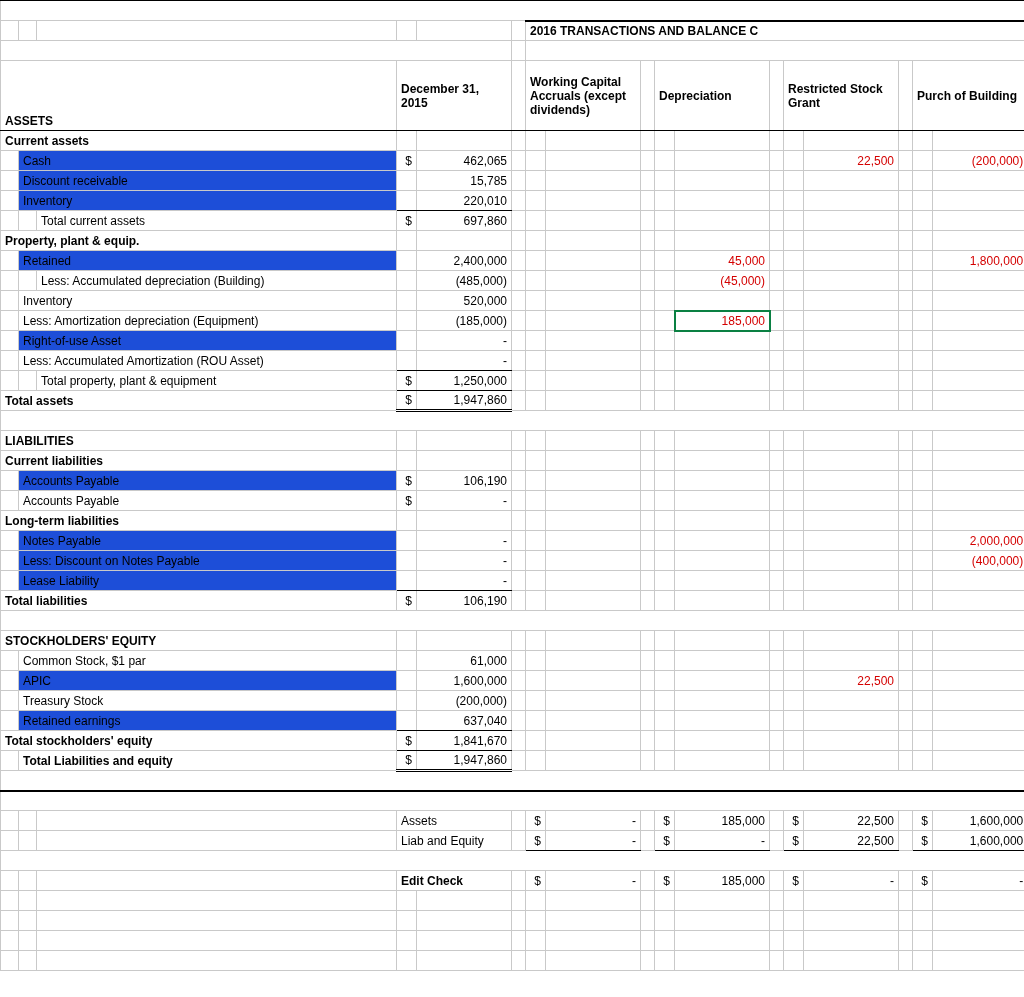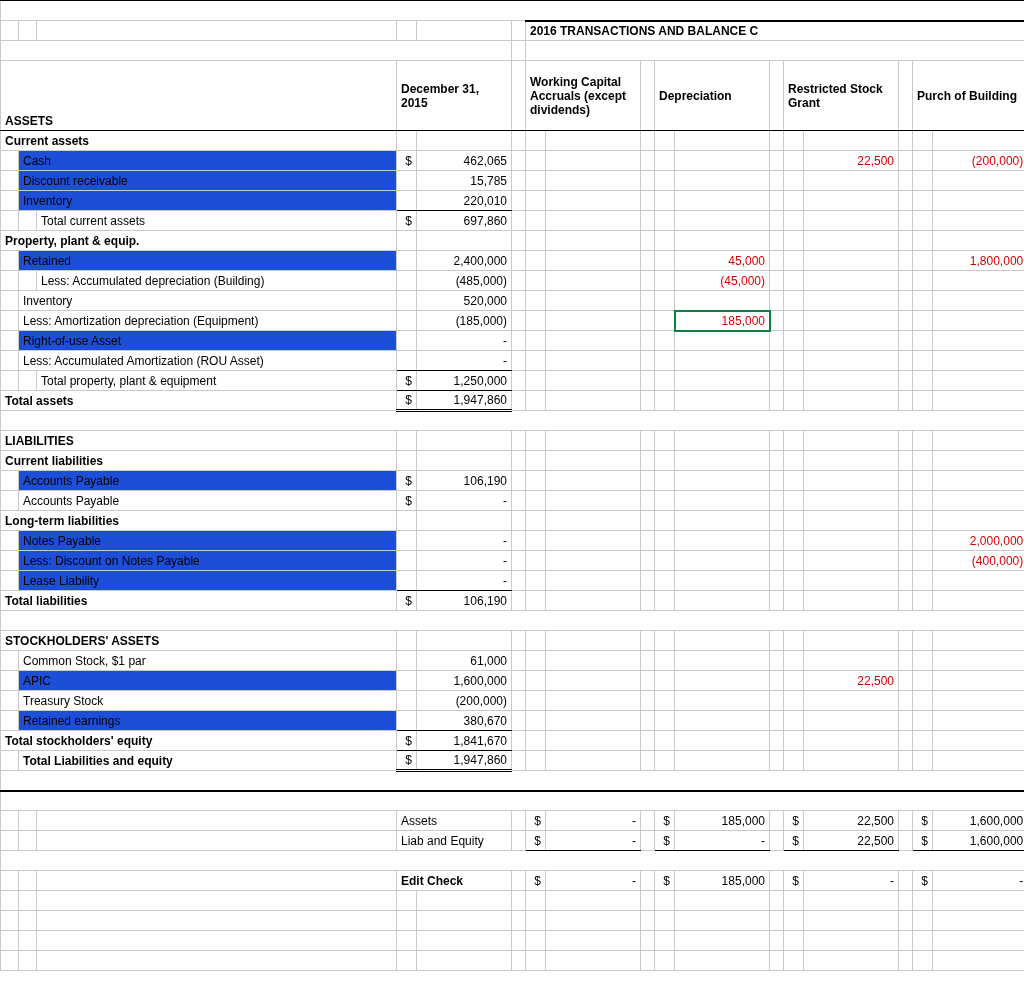--- a/index.html
+++ b/index.html
@@ -533,21 +533,21 @@
         <td></td>
         <td></td>
         <td></td>
         <td></td>
 </tr>
 <tr>
         <td colspan="17"></td>
       </tr>
 
 <tr>
-        <td colspan="3" class="b">STOCKHOLDERS' ASSETS</td>
+        <td colspan="3" class="b">STOCKHOLDERS' EQUITY</td>
 <td></td>
         <td></td>
         <td></td>
         <td></td>
         <td></td>
         <td></td>
         <td></td>
         <td></td>
         <td></td>
         <td></td>
@@ -611,21 +611,21 @@
         <td></td>
         <td></td>
         <td></td>
         <td></td>
 </tr>
 
 <tr>
   <td></td>
         <td colspan="2" class="hl">Retained earnings</td>
   <td class="bb"></td>
-        <td class="r bb">380,670</td>
+        <td class="r bb">637,040</td>
         <td></td>
   <td></td>
         <td></td>
         <td></td>
         <td></td>
         <td></td>
         <td></td>
         <td></td>
         <td></td>
         <td></td>

